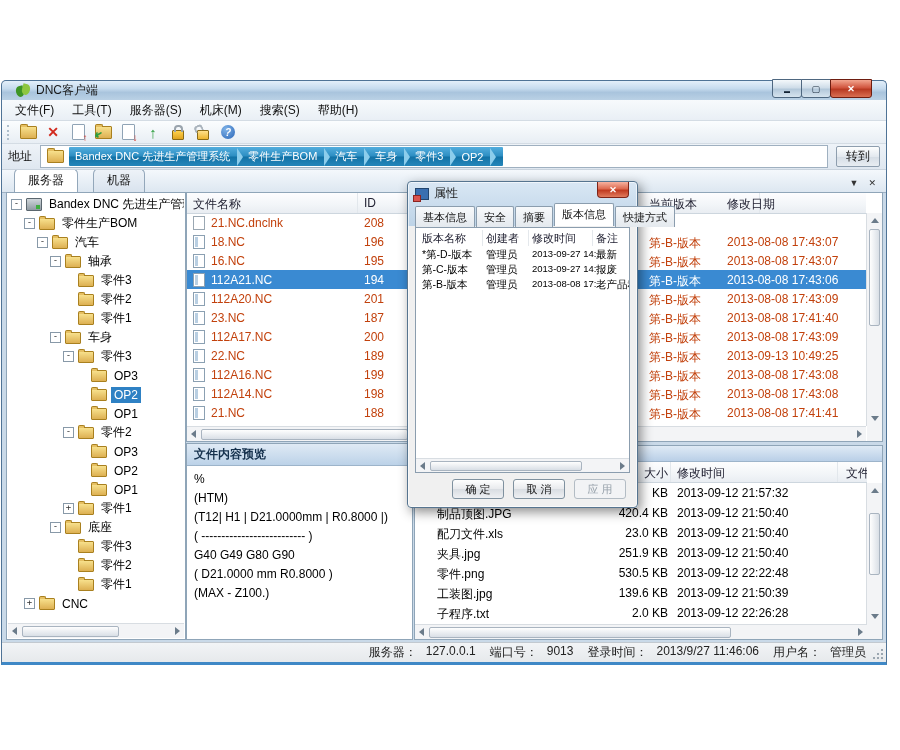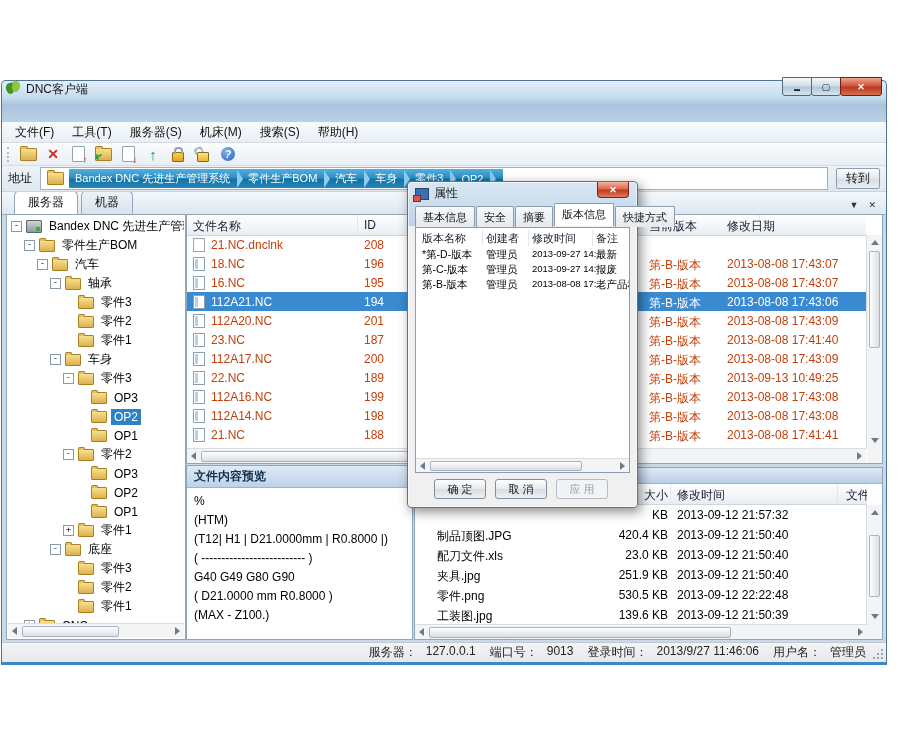--- a/index.html
+++ b/index.html
@@ -1,19 +1,19 @@
 <!DOCTYPE html>
 <html><head>
 <meta charset="utf-8">
 <style>
   html,body{margin:0;padding:0}
   body{width:900px;height:750px;background:#fff;font-family:"Liberation Sans",sans-serif;position:relative;overflow:hidden}
   
   .window{position:absolute;left:1px;top:80px;width:884px;height:581px;border:1px solid #4f7396;border-bottom:3px solid #3f88c6;border-radius:5px 5px 0 0;background:#b7cde2;display:flex;flex-direction:column;box-shadow:inset 0 0 0 1px rgba(255,255,255,.45)}
-  .titlebar{height:41px;flex:none;display:flex;align-items:flex-start;padding:0 4px;background:linear-gradient(180deg,#e3effa 0%,#c6dbee 40%,#a9c4dd 60%,#bad1e5 100%);border-radius:5px 5px 0 0}
+  .titlebar{height:19px;flex:none;display:flex;align-items:center;padding:0 14px;background:linear-gradient(180deg,#e3effa 0%,#c6dbee 40%,#a9c4dd 60%,#bad1e5 100%);border-radius:5px 5px 0 0}
   .app-icon{width:15px;height:14px;margin-right:5px;position:relative;flex:none}
   .app-icon::before{content:"";position:absolute;left:0;top:2px;width:8px;height:11px;background:#3e9526;border-radius:60% 0 60% 60%;transform:rotate(-15deg)}
   .app-icon::after{content:"";position:absolute;left:6px;top:0;width:8px;height:11px;background:#8dc63f;border-radius:0 60% 60% 60%;transform:rotate(15deg)}
   .title{font-size:12px;color:#1a1a1a}
   .win-controls{margin-left:auto;display:flex;margin-top:-4px}
   .wbtn{width:28px;height:17px;border:1px solid #4e6780;border-radius:0 0 3px 3px;background:linear-gradient(#f4f8fb,#cfdde9 45%,#b3c8da 55%,#d6e3ee);display:flex;align-items:center;justify-content:center;font-size:9px;color:#123;margin-left:-1px}
   .wbtn.close{width:40px;background:linear-gradient(#f2a58f,#d1563f 45%,#b83a22 55%,#d96f52);color:#fff;border-color:#6e1d10}
   .wbtn.min::before{content:"▬";font-size:6px;margin-top:5px}
   .wbtn.max::before{content:"▢";font-size:9px}
   .wbtn.close::before{content:"✕";font-weight:bold}
@@ -41,21 +41,21 @@
   .addr-label{font-size:12px;color:#111}
   .addr-field{flex:1;height:21px;background:#fff;border:1px solid #9fb0c0;display:flex;align-items:center;padding:0 1px;overflow:hidden}
   .addr-folder{margin:0 5px;flex:none}
   .crumbs{height:19px;display:flex;align-items:center;background:linear-gradient(#53aede 0%,#2d8ec2 48%,#1272a6 52%,#2586ba 100%);padding:0 4px;border-radius:1px}
   .crumb{display:flex;align-items:center;color:#fff;font-size:11px;padding:0 2px;white-space:nowrap}
   .crumb .sep{width:0;height:0;border-top:9px solid transparent;border-bottom:9px solid transparent;border-left:6px solid #8ccdec;margin-left:7px;margin-right:1px}
   .go-btn{width:44px;height:21px;font-size:12px;color:#111;background:linear-gradient(#fdfefe,#e3e9ef 50%,#d5dde5 52%,#e8edf2);border:1px solid #8e9eae;border-radius:2px}
   
   .content{flex:1;position:relative;background:#c9d9e8;overflow:hidden}
   .doc-tabs{position:absolute;top:0;left:0;right:0;height:22px;background:linear-gradient(#f4f8fc,#dde7f1);border-bottom:1px solid #9fb2c4;display:flex;align-items:flex-end;padding-left:12px}
-  .dtab{font-size:12px;color:#111;padding:3px 13px;border:1px solid #93a7ba;border-bottom:none;border-radius:6px 6px 0 0;background:linear-gradient(#eef3f8,#d9e3ee);margin-right:3px}
+  .dtab{font-size:12px;color:#111;padding:3px 13px;border:1px solid #93a7ba;border-bottom:none;border-radius:6px 6px 0 0;background:linear-gradient(#eef3f8,#d9e3ee);margin-right:15px}
   .dtab.active{background:#fff}
   .panel-btns{margin-left:auto;display:flex;gap:10px;padding:0 10px 4px;align-items:center}
   .pbtn{font-size:9px;color:#333}
   .panel{background:#fff;border:1px solid #8fa5b8;position:absolute}
   
   .tree-panel{left:4px;top:22px;width:178px;bottom:2px;overflow:hidden}
   .tree{position:absolute;left:1px;right:1px;top:2px;bottom:16px;overflow:hidden}
   .titem{height:19px;display:flex;align-items:center;font-size:12px;white-space:nowrap;color:#000}
   .titem.d0{margin-left:3px}.titem.d1{margin-left:16px}.titem.d2{margin-left:29px}.titem.d3{margin-left:42px}.titem.d4{margin-left:55px}.titem.d5{margin-left:68px}
   .expander{width:9px;height:9px;border:1px solid #8899a8;background:#fff;font-size:9px;line-height:7px;text-align:center;color:#333;margin-right:4px;flex:none;font-family:"DejaVu Sans Mono",monospace}
@@ -143,21 +143,21 @@
   .dtab2.active{background:#fff;padding-bottom:4px;top:0;z-index:2}
   .dlg-body{position:absolute;left:7px;right:7px;top:45px;bottom:34px;background:#fff;border:1px solid #8b9dae;overflow:hidden}
   .dth{position:absolute;top:2px;height:15px;font-size:11px;color:#223;white-space:nowrap;border-right:1px solid #e4e8ec;padding-top:1px}
   .dth.i0{left:6px;width:60px}.dth.i1{left:70px;width:42px}.dth.i2{left:116px;width:60px}.dth.i3{left:180px;right:2px;border-right:none}
   .dt-rows{position:absolute;top:19px;left:0;right:0}
   .dt-row{height:15px;position:relative;font-size:10.5px;color:#000;white-space:nowrap}
   .dvc{position:absolute;top:1px}
   .dv-name{left:6px}.dv-cre{left:70px}.dv-time{left:116px;font-size:9.5px}.dv-note{left:180px;right:0;overflow:hidden}
   .dlg-body .sbh{bottom:0;left:0;right:0;height:13px}
   .dlg-body .sbh .thumb{width:150px;height:8px}
-  .dlg-buttons{position:absolute;bottom:8px;left:0;right:0;display:flex;justify-content:flex-end;gap:9px;padding-right:29px}
+  .dlg-buttons{position:absolute;bottom:8px;left:0;right:0;display:flex;justify-content:flex-end;gap:9px;padding-right:11px}
   .dbtn{width:52px;height:20px;font-size:11px;color:#111;background:linear-gradient(#fefefe,#e8eaed 50%,#d9dde2 52%,#eef0f3);border:1px solid #7f919f;border-radius:3px}
   .dbtn.disabled{color:#98a2ab;border-color:#b3bcc4;background:#f2f3f5}
 </style>
 </head>
 <body>
 
 <div class="window">
   <div class="titlebar">
     <span class="app-icon"></span>
     <span class="title">DNC客户端</span>

